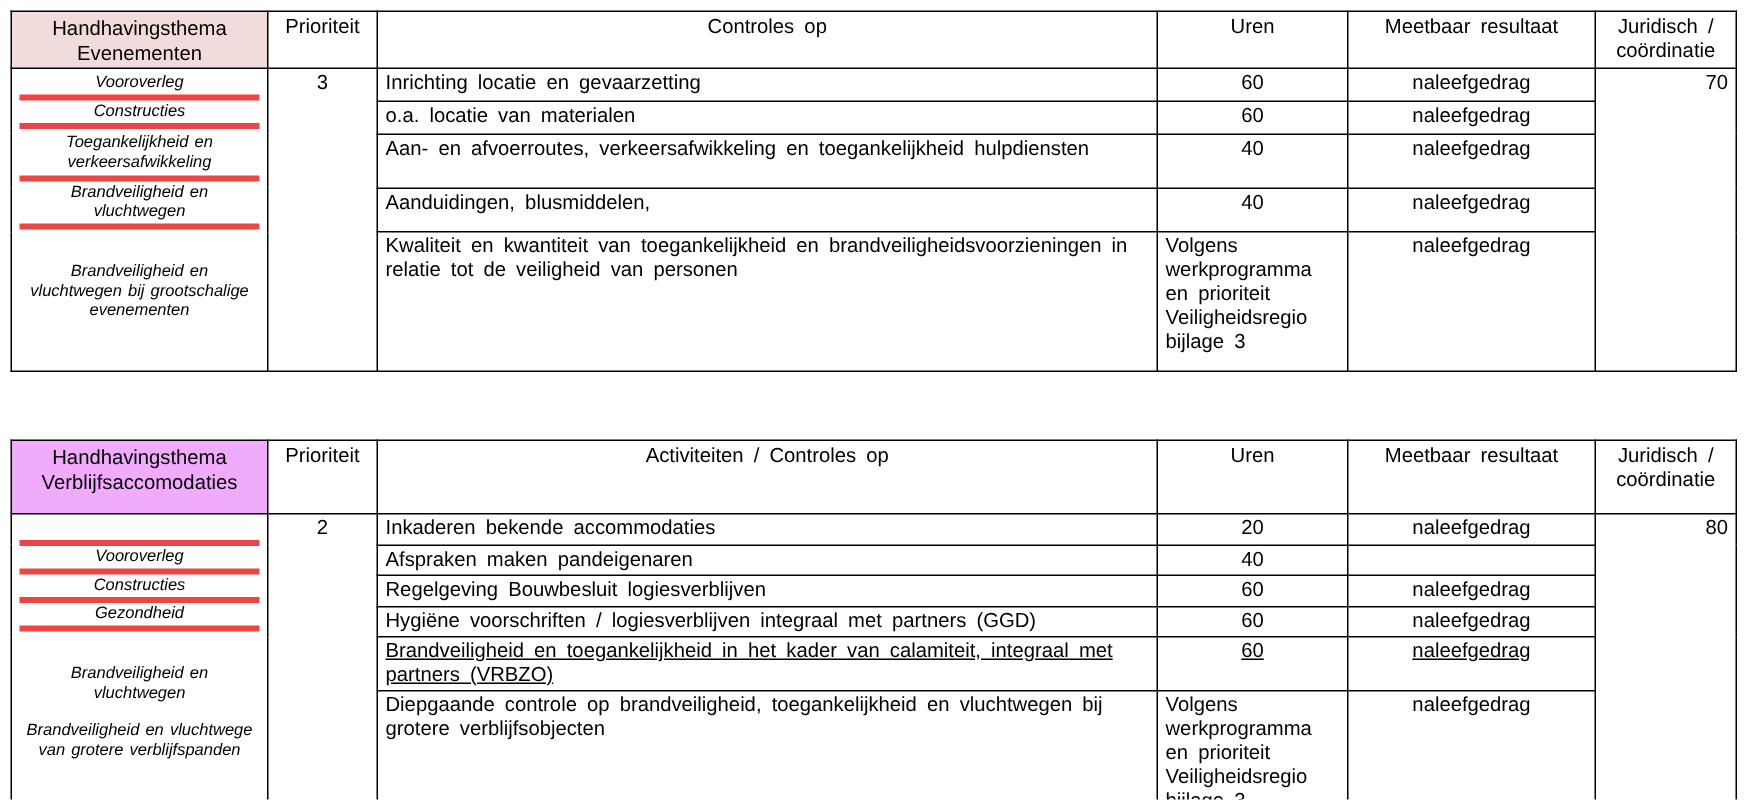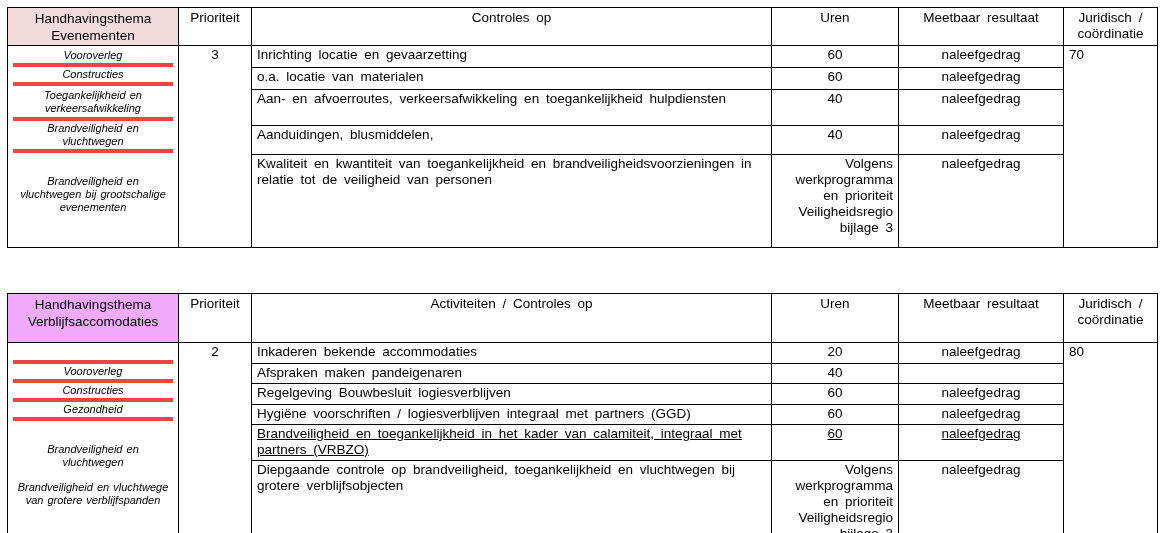--- a/index.html
+++ b/index.html
@@ -39,22 +39,22 @@
     padding:1px 3px;word-spacing:1px;
   }
   table.side-t tr.last td{border-bottom:none;vertical-align:top;padding-top:22px;}
   .sh18{height:18px;} .sh35{height:35px;} .sh32{height:32px;}
   .sl95{height:95px;} .sl126{height:126px;}
   .sidegroup p{margin:0;}
   .sidegroup p + p{margin-top:12px;}
   
   td.prio{text-align:center;vertical-align:middle;font-size:13.5px;}
   td.uren, td.meet{text-align:center;}
-  td.uren.volgens{text-align:right;}
-  td.jur{text-align:left;vertical-align:bottom;padding-bottom:20px;}
+  td.uren.volgens{text-align:left;}
+  td.jur{text-align:right;vertical-align:bottom;padding-bottom:20px;}
   .gap{height:45px;}
 </style>
 </head>
 <body>
 
 <div class="sheet">
 
   <table class="t">
     <colgroup>
       <col style="width:171px">

